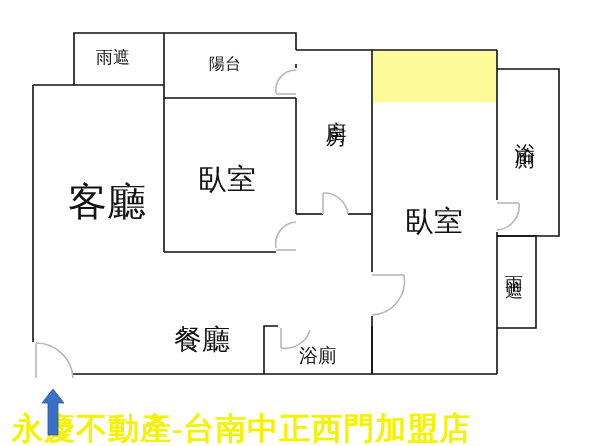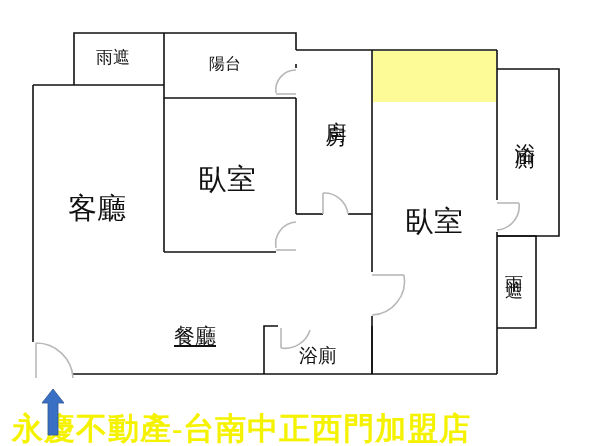--- a/index.html
+++ b/index.html
@@ -78,24 +78,24 @@
 
     <line x1="36" y1="343" x2="36" y2="378"></line>
     <path d="M36,343 A37,37 0 0,1 73,378"></path>
   </g>
 </svg>
 
 <div class="label" style="left:96px; top:49px; font-size:17px;">雨遮</div>
 <div class="label" style="left:209px; top:56px; font-size:16px;">陽台</div>
 <div class="label vert" style="left:325px; top:104px; font-size:21px;">廚房</div>
 <div class="label" style="left:198px; top:165px; font-size:29px;">臥室</div>
-<div class="label" style="left:68px; top:194px; font-size:29px;">客廳</div>
+<div class="label" style="left:68px; top:182px; font-size:39px;">客廳</div>
 <div class="label" style="left:405px; top:207px; font-size:29px;">臥室</div>
 <div class="label vert" style="left:514px; top:126px; font-size:21px;">浴廁</div>
 <div class="label vert" style="left:505px; top:262px; font-size:18px;">雨遮</div>
-<div class="label" style="left:174px; top:326px; font-size:21px;text-decoration:underline;">餐廳</div>
+<div class="label" style="left:174px; top:326px; font-size:28px;">餐廳</div>
 <div class="label" style="left:299px; top:346px; font-size:19px;">浴廁</div>
 
 <div class="footer" style="color:#f5f200;">永慶不動產-台南中正西門加盟店</div>
 
 <svg class="arrow" viewBox="0 0 22 48" xmlns="http://www.w3.org/2000/svg">
   <polygon points="11,0 22,14 16,14 16,46 6,46 6,14 0,14" fill="#3a70c4" stroke="#2b5596" stroke-width="0.8"></polygon>
 </svg>
 
 </body></html>

